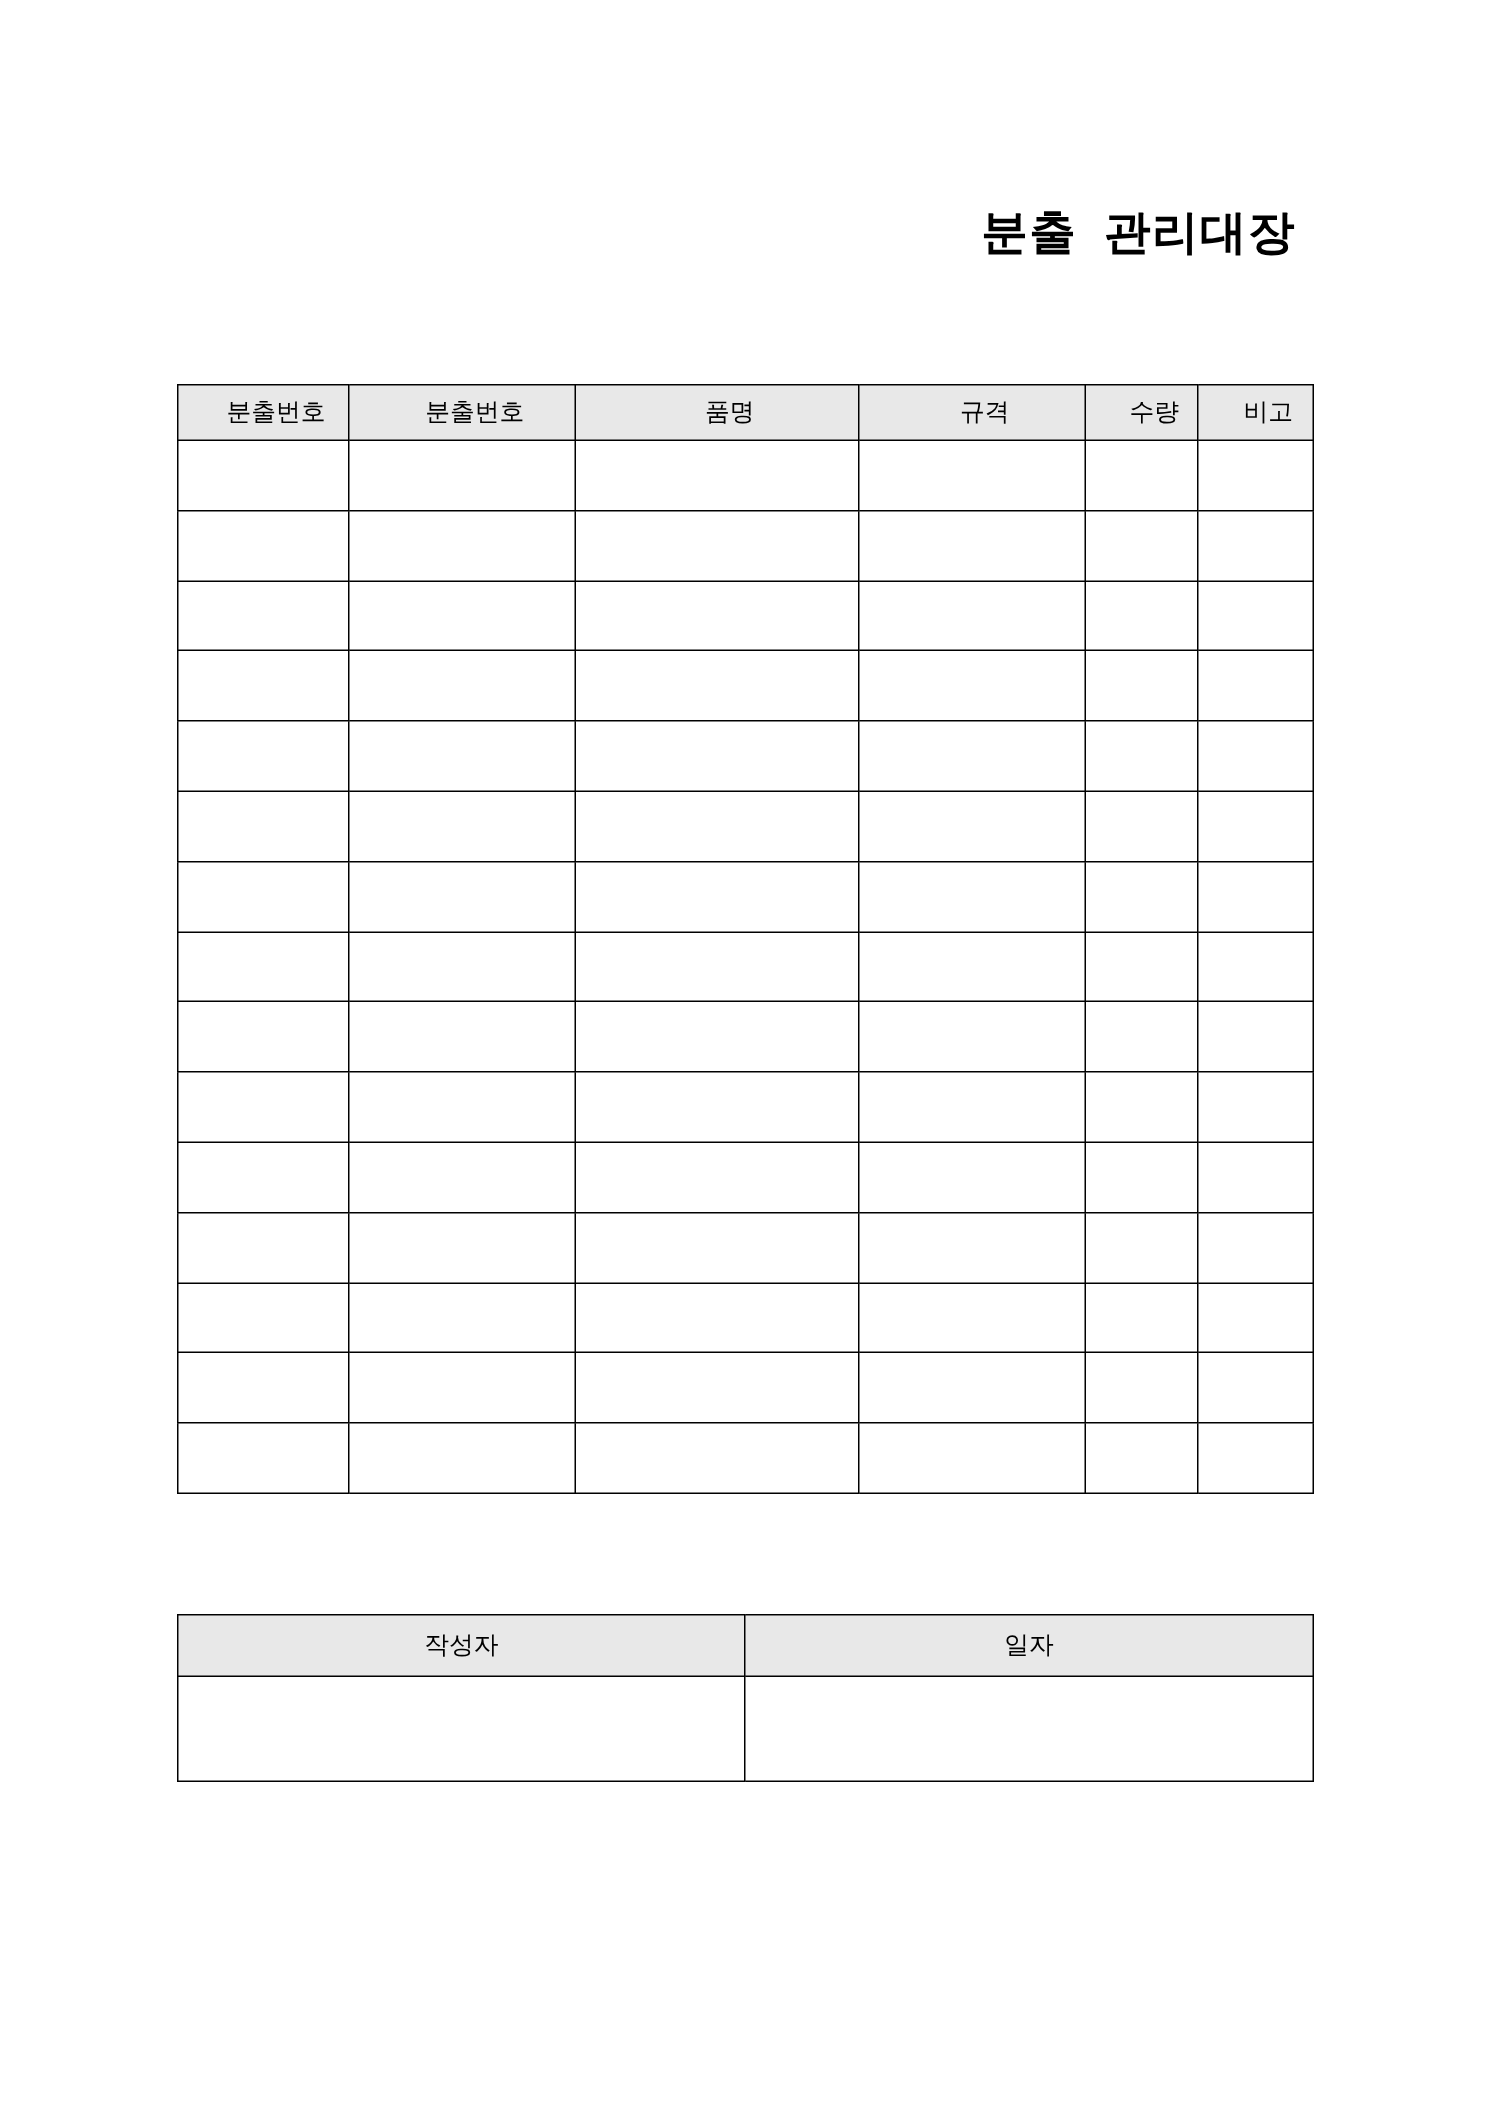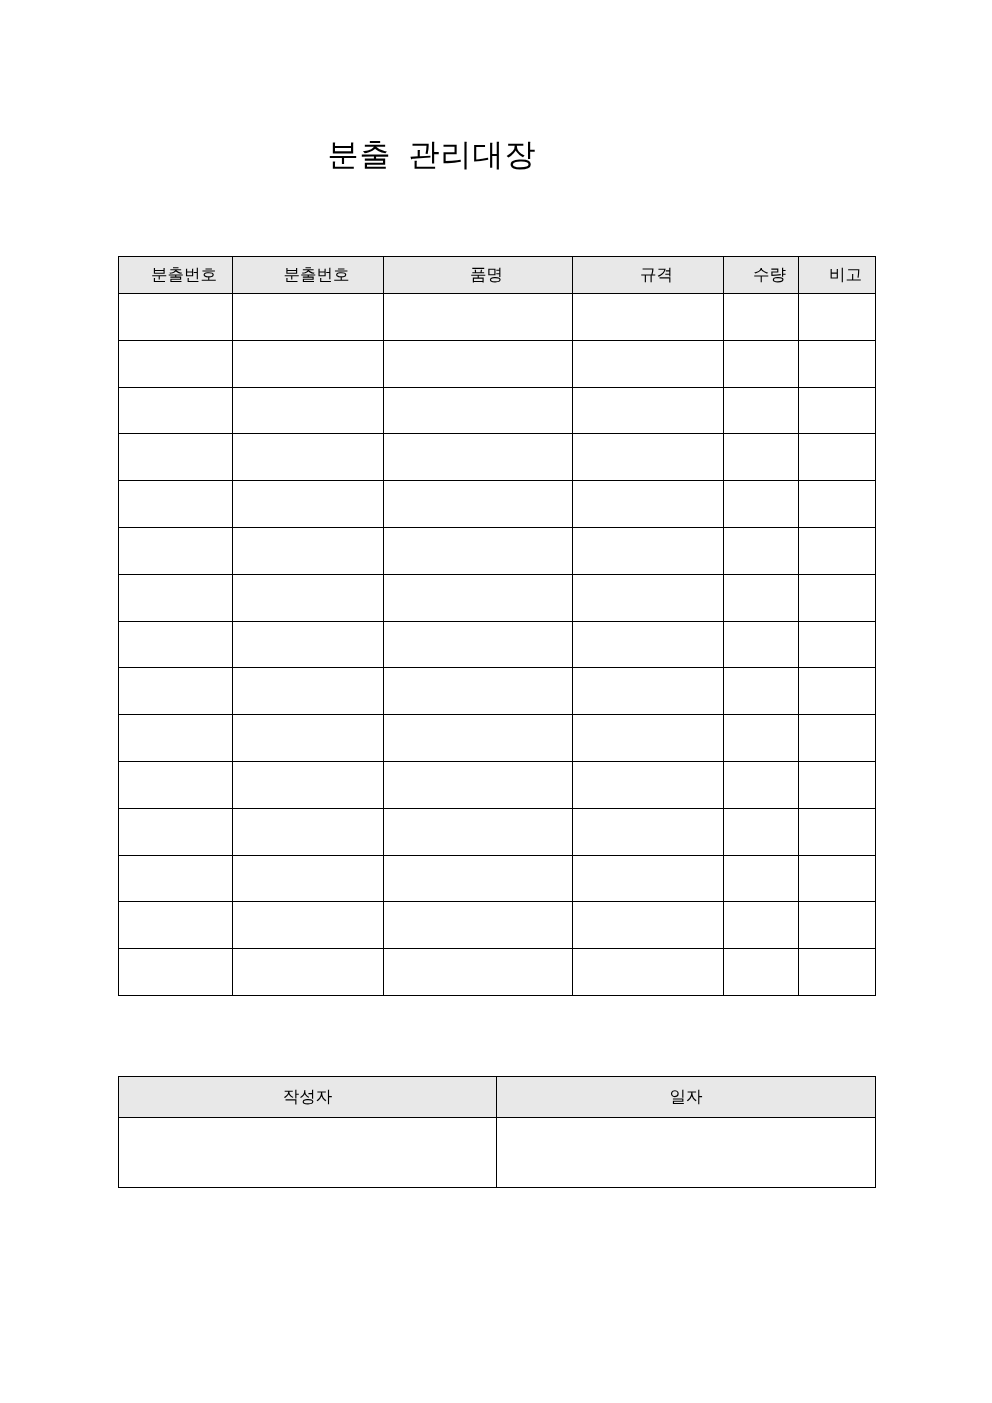--- a/index.html
+++ b/index.html
@@ -1,17 +1,17 @@
 <!DOCTYPE html>
 <html><head>
   <meta charset="utf-8">
   <style>
     html, body { margin: 0; padding: 0; background: #ffffff; }
     body { width: 992px; height: 1403px; position: relative; font-family: "DejaVu Sans", "Liberation Sans", sans-serif; color: #000; }
-    .title { position: absolute; left: 0; top: 134px; width: 864px; text-align: center; font-size: 31px; font-weight: normal; letter-spacing: 1px; word-spacing: 6px; }
+    .title { position: absolute; left: 0; top: 134px; width: 864px; text-align: right; font-size: 31px; font-weight: bold; letter-spacing: 1px; word-spacing: 6px; }
     table { border-collapse: collapse; position: absolute; table-layout: fixed; }
     td, th { border: 1.5px solid #000; padding: 0; }
     th { background: #e8e8e8; font-weight: normal; font-size: 16.5px; text-align: center; }
     #main-table { left: 118px; top: 256px; width: 757px; }
     #main-table th { height: 36px; padding-left: 17px; }
     #main-table td { height: 45.8px; }
     #sign-table { left: 118px; top: 1076px; width: 757px; }
     #sign-table th { height: 40px; margin-top: 20px; }
     #sign-table td { height: 69px; }
   </style>

